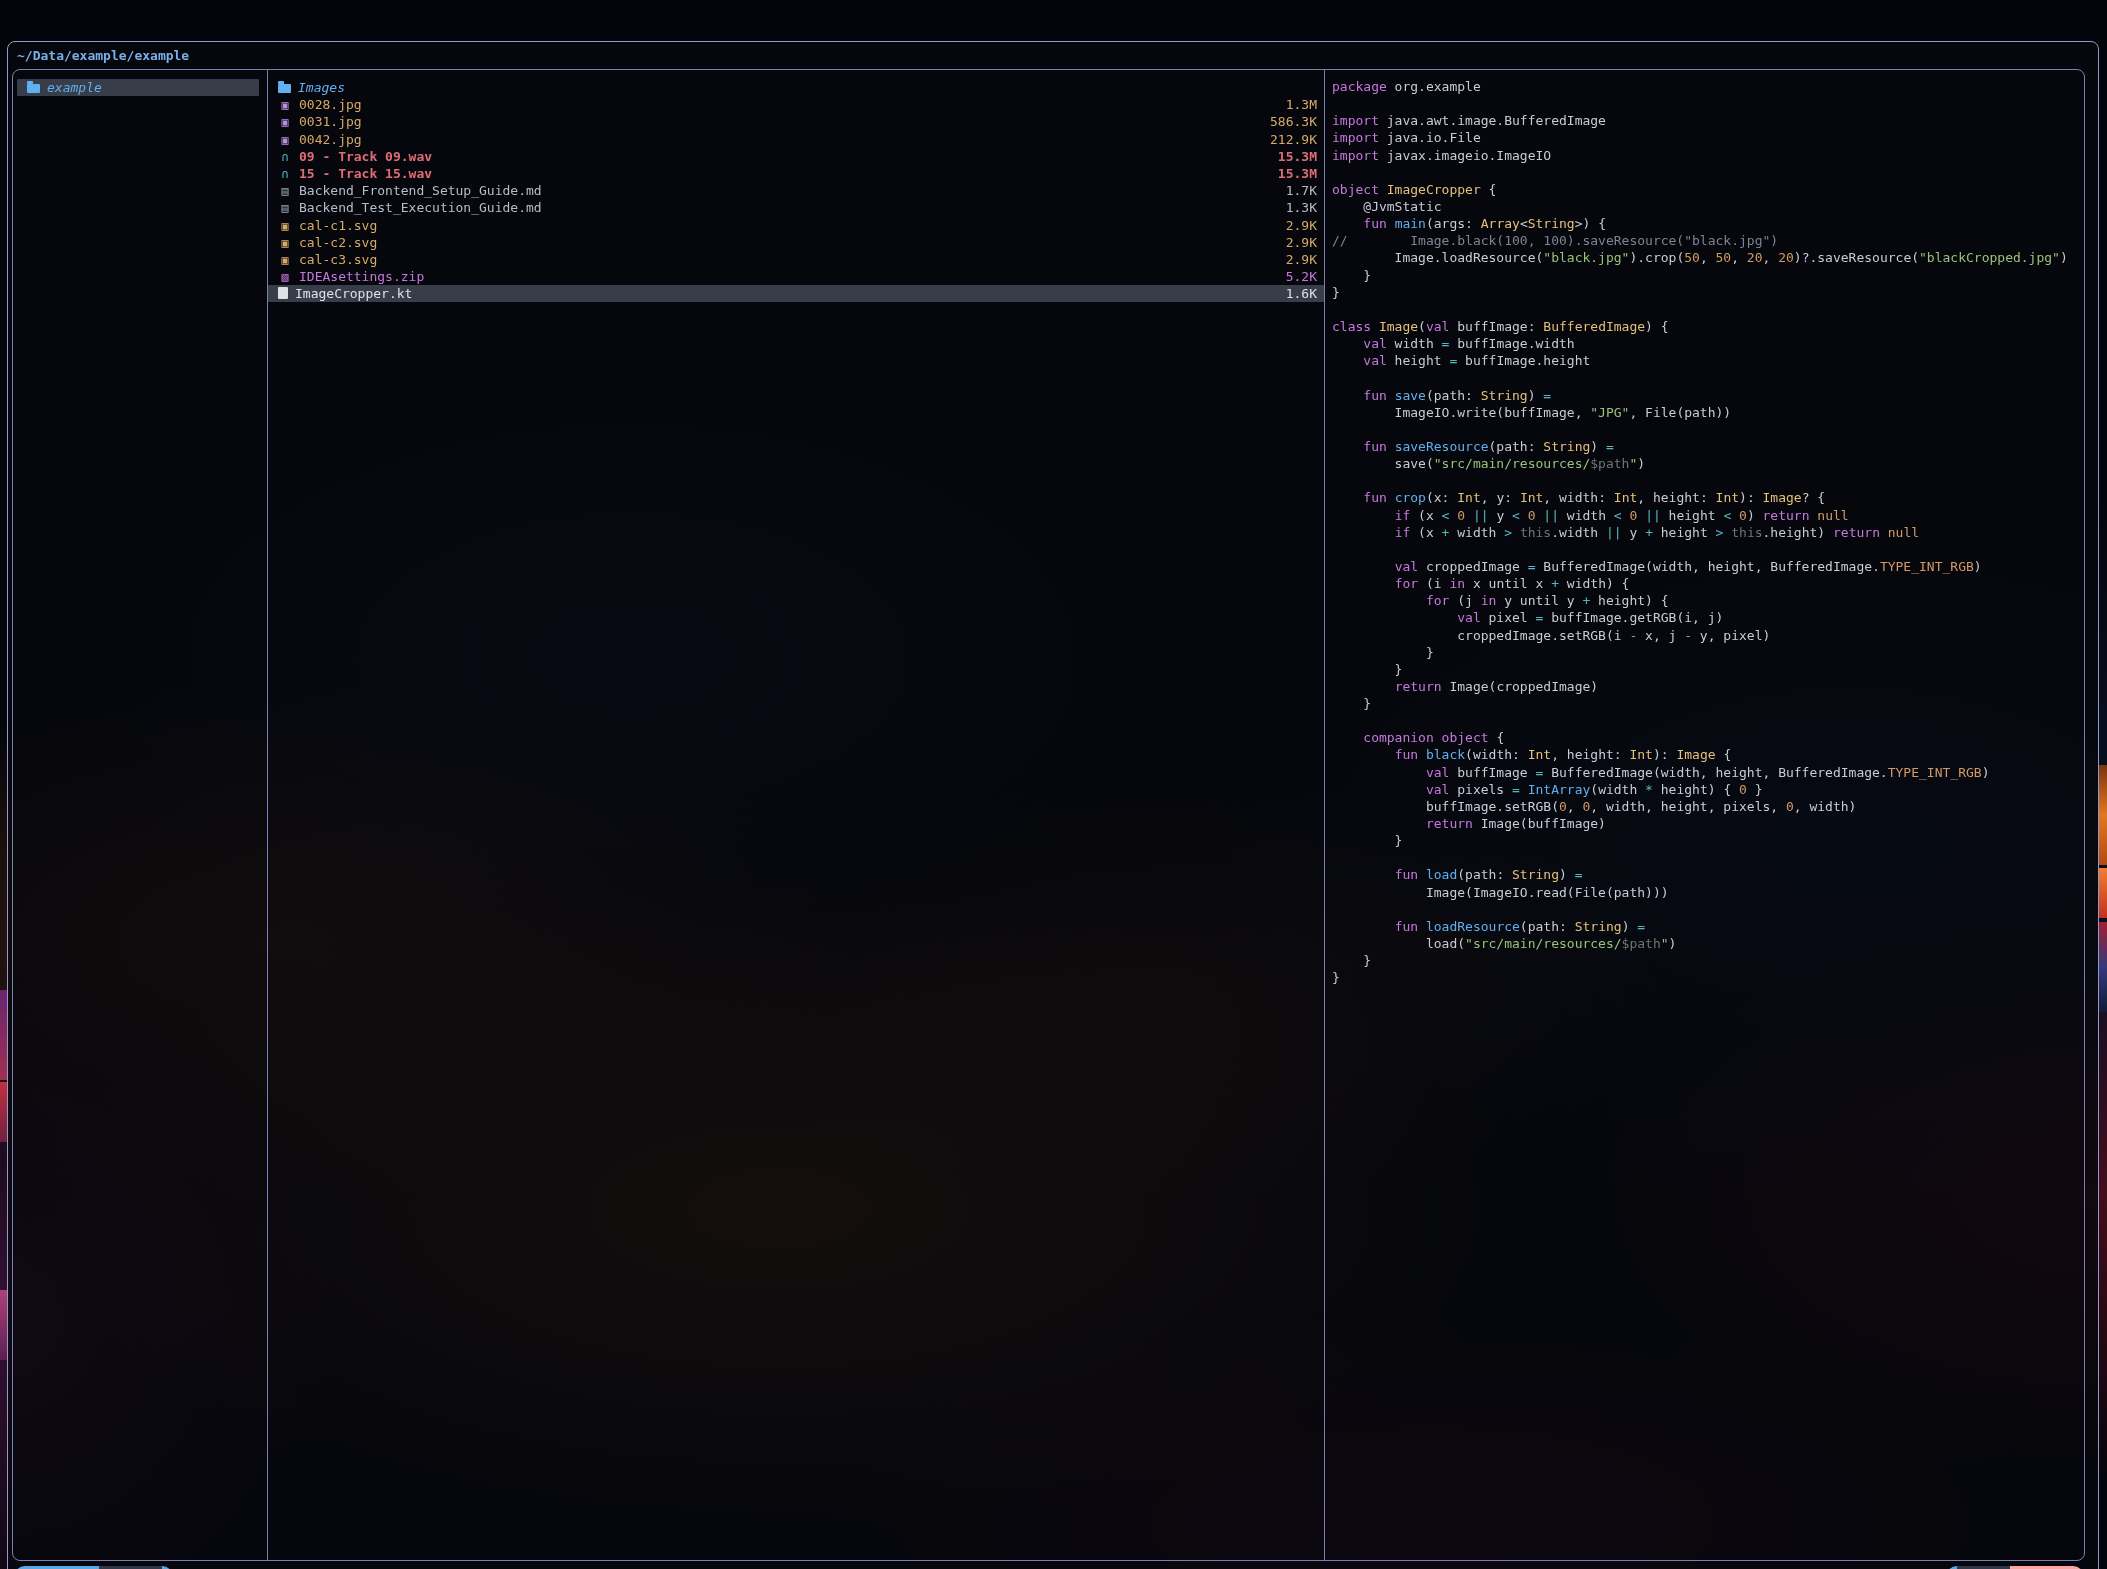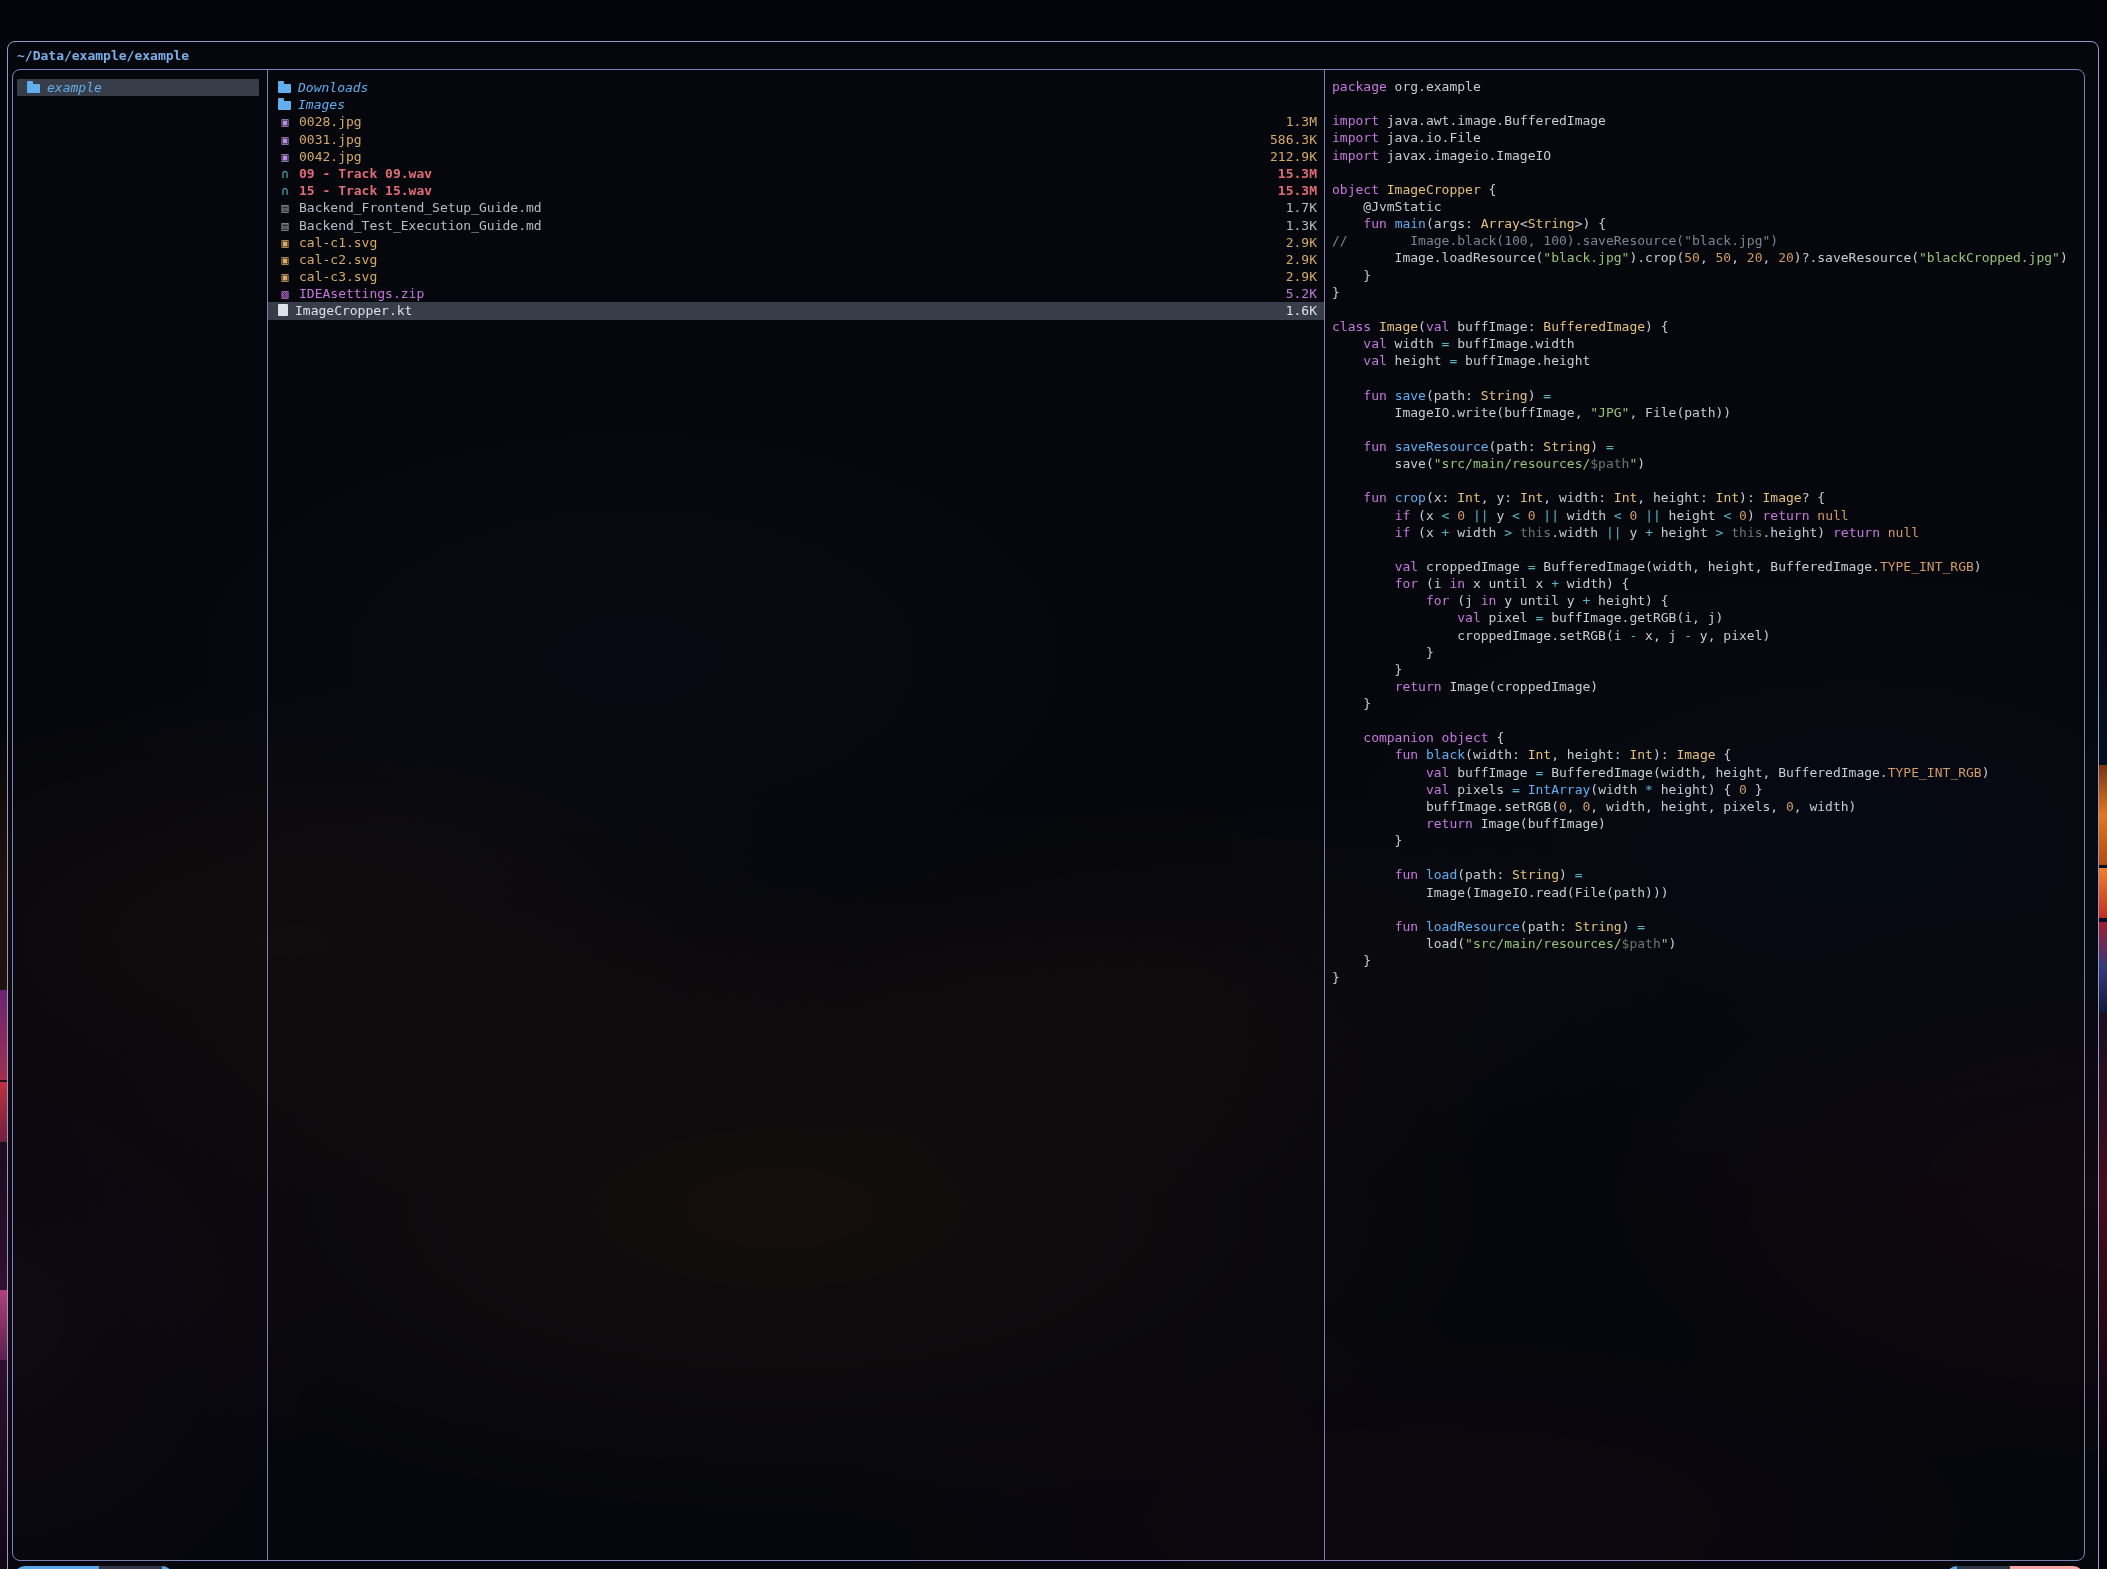--- a/index.html
+++ b/index.html
@@ -94,21 +94,20 @@
 
   <div class="panes">
     <div class="pane pane-parent">
       <div class="rows" id="parent-rows">
           <div class="row sel"><span class="icon shape-folder ic-dir"></span><span class="fname name-dir">example</span></div>
         </div>
     </div>
     <div class="vdiv" id="vdiv-left"></div>
     <div class="pane pane-current">
       <div class="rows" id="file-rows">
-          <div class="row"><span class="icon shape-folder ic-dir"></span><span class="fname name-dir">Downloads</span></div>
           <div class="row"><span class="icon shape-folder ic-dir"></span><span class="fname name-dir">Images</span></div>
           <div class="row"><span class="icon glyph ic-img">▣</span><span class="fname name-img">0028.jpg</span><span class="fsize name-img">1.3M</span></div>
           <div class="row"><span class="icon glyph ic-img">▣</span><span class="fname name-img">0031.jpg</span><span class="fsize name-img">586.3K</span></div>
           <div class="row"><span class="icon glyph ic-img">▣</span><span class="fname name-img">0042.jpg</span><span class="fsize name-img">212.9K</span></div>
           <div class="row"><span class="icon glyph ic-wav">∩</span><span class="fname name-wav">09 - Track 09.wav</span><span class="fsize name-wav">15.3M</span></div>
           <div class="row"><span class="icon glyph ic-wav">∩</span><span class="fname name-wav">15 - Track 15.wav</span><span class="fsize name-wav">15.3M</span></div>
           <div class="row"><span class="icon glyph ic-md">▤</span><span class="fname name-md">Backend_Frontend_Setup_Guide.md</span><span class="fsize name-md">1.7K</span></div>
           <div class="row"><span class="icon glyph ic-md">▤</span><span class="fname name-md">Backend_Test_Execution_Guide.md</span><span class="fsize name-md">1.3K</span></div>
           <div class="row"><span class="icon glyph ic-svg">▣</span><span class="fname name-svg">cal-c1.svg</span><span class="fsize name-svg">2.9K</span></div>
           <div class="row"><span class="icon glyph ic-svg">▣</span><span class="fname name-svg">cal-c2.svg</span><span class="fsize name-svg">2.9K</span></div>

